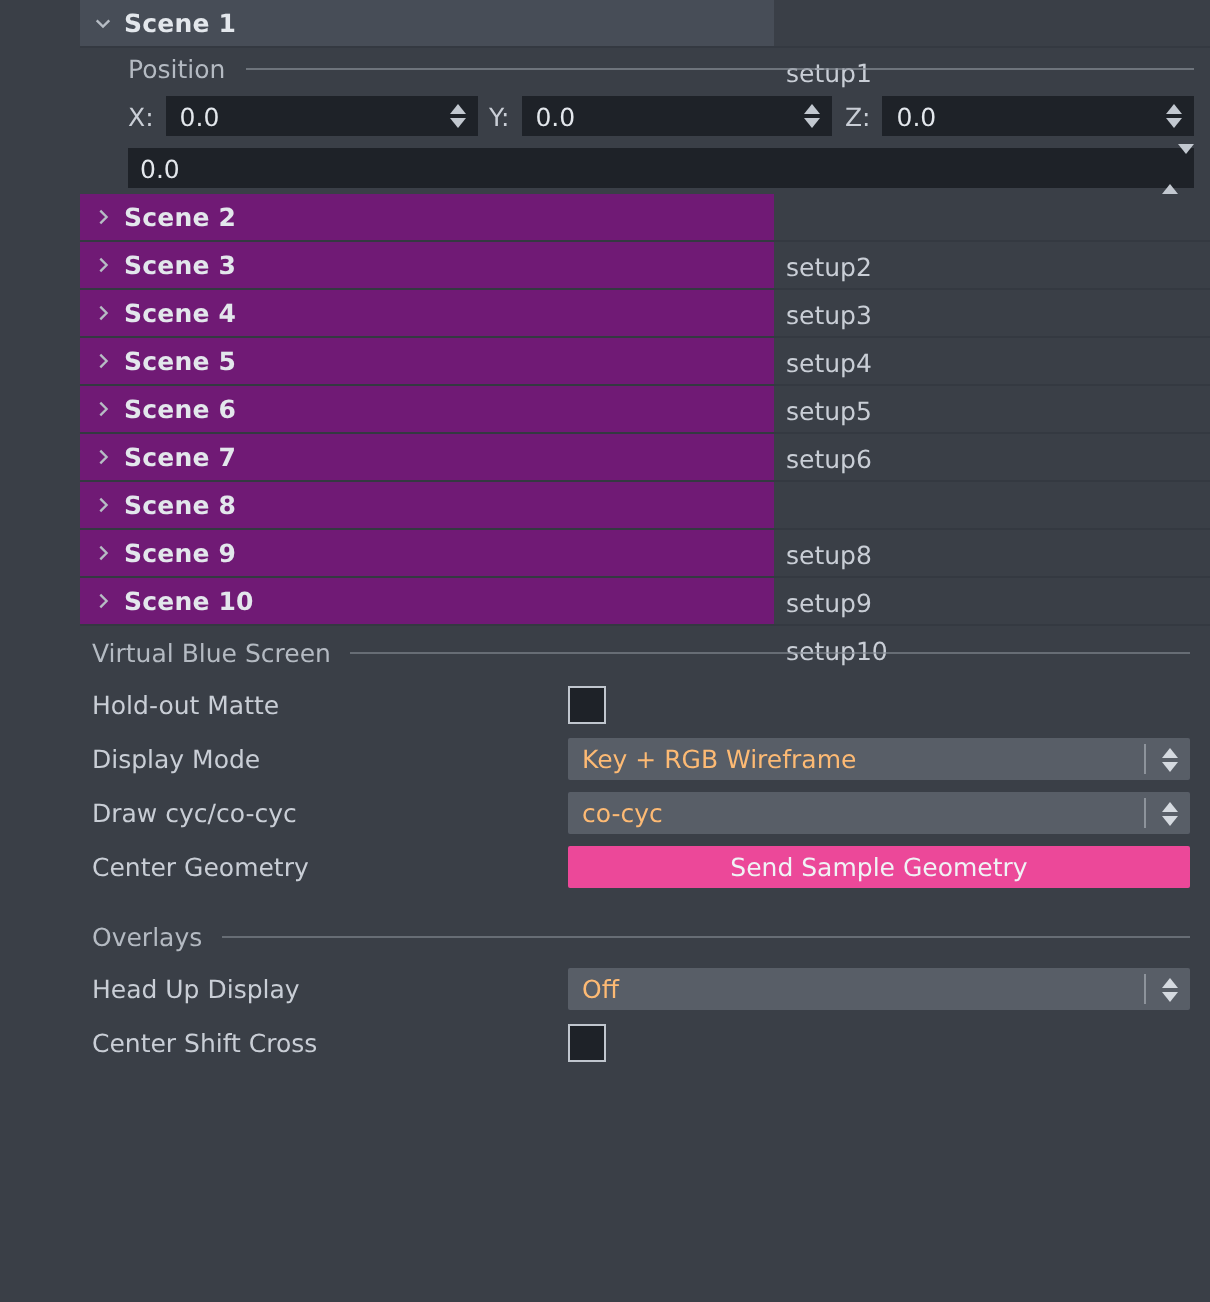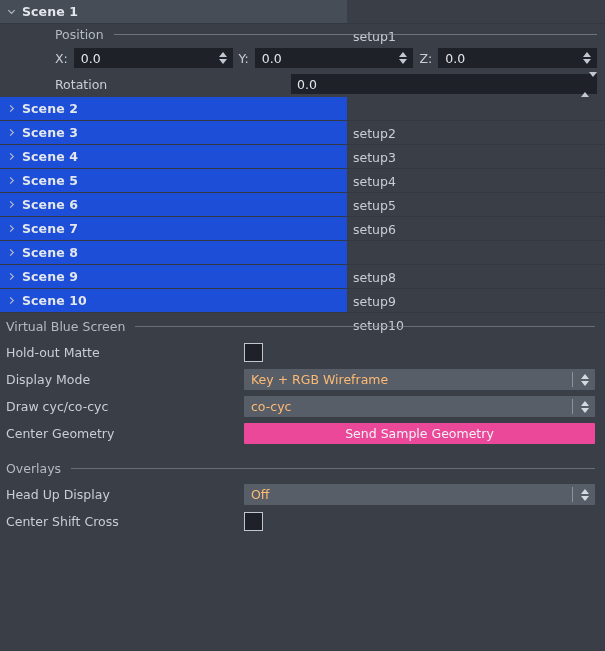--- a/index.html
+++ b/index.html
@@ -4,51 +4,51 @@
 <style>
   * { box-sizing: border-box; margin: 0; padding: 0; }
   html, body {
     width: 605px; height: 651px;
     background: #3a3f47;
     font-family: "DejaVu Sans", "Liberation Sans", sans-serif;
     font-size: 12.5px;
     color: #c9ced6;
     overflow: hidden;
   }
-  .panel { width: 605px; height: 651px; position: relative; background: #3a3f47; }
+  .panel { width: 605px; height: 651px; position: relative; background: #3a3f47; padding-left: 40px; }
 
   
   .scene-row {
     display: flex; align-items: stretch;
     height: 24px; width: 605px;
     border-bottom: 1px solid #343941;
   }
   .scene-row .left {
     width: 347px; display: flex; align-items: center;
-    background: #1d4ed8;
+    background: #701a75;
   }
   .scene-row.expanded .left { background: #474d57; }
   .scene-row .right {
     flex: 1; display: flex; align-items: center;
     background: #24282e; padding-left: 6px;
     color: #c9ced6; font-size: 12.5px; margin-top: 36px;
   }
   .scene-row.expanded .right { background: #24282e; }
   .twisty {
     width: 22px; text-align: center; font-size: 10px;
     color: #b6bcc4; line-height: 1; user-select: none;
   }
   .twisty.open svg, .twisty.closed svg { display:block; margin:auto; }
   .scene-label {
     font-weight: bold; font-size: 12.5px; color: #e3e7ec;
     letter-spacing: .1px;
   }
 
   
-  .detail { background: #3a3f47; margin-left: 31px; }
+  .detail { background: #3a3f47; }
   .sec-head {
     display: flex; align-items: center; height: 21px;
     padding-left: 24px; padding-right: 8px;
   }
   .sec-head .t { color: #b4bac2; font-size: 12.5px; white-space: nowrap; }
   .sec-head .rule {
     flex: 1; height: 1px; background: #8a9099; margin-left: 10px; opacity: .65;
   }
   .field-row { display: flex; align-items: center; height: 26px; padding: 0 8px 0 24px; }
   .fl { color: #c9ced6; font-size: 12.5px; margin-right: 6px; }
@@ -158,21 +158,20 @@
       <span class="spin">
         <span class="val">0.0</span>
         <span class="arrows">
             <i class="up"></i>
             <i class="dn"></i>
           </span>
       </span>
     </div>
 
     <div class="rot-row">
-      <span class="fl">Rotation</span>
       <span class="rot-field">
         <span class="val">0.0</span>
         <span class="arrows"><i class="up"></i><i class="dn"></i></span>
       </span>
     </div>
   </div>
 
   <div class="scene-row">
     <div class="left">
       <span class="twisty closed">

